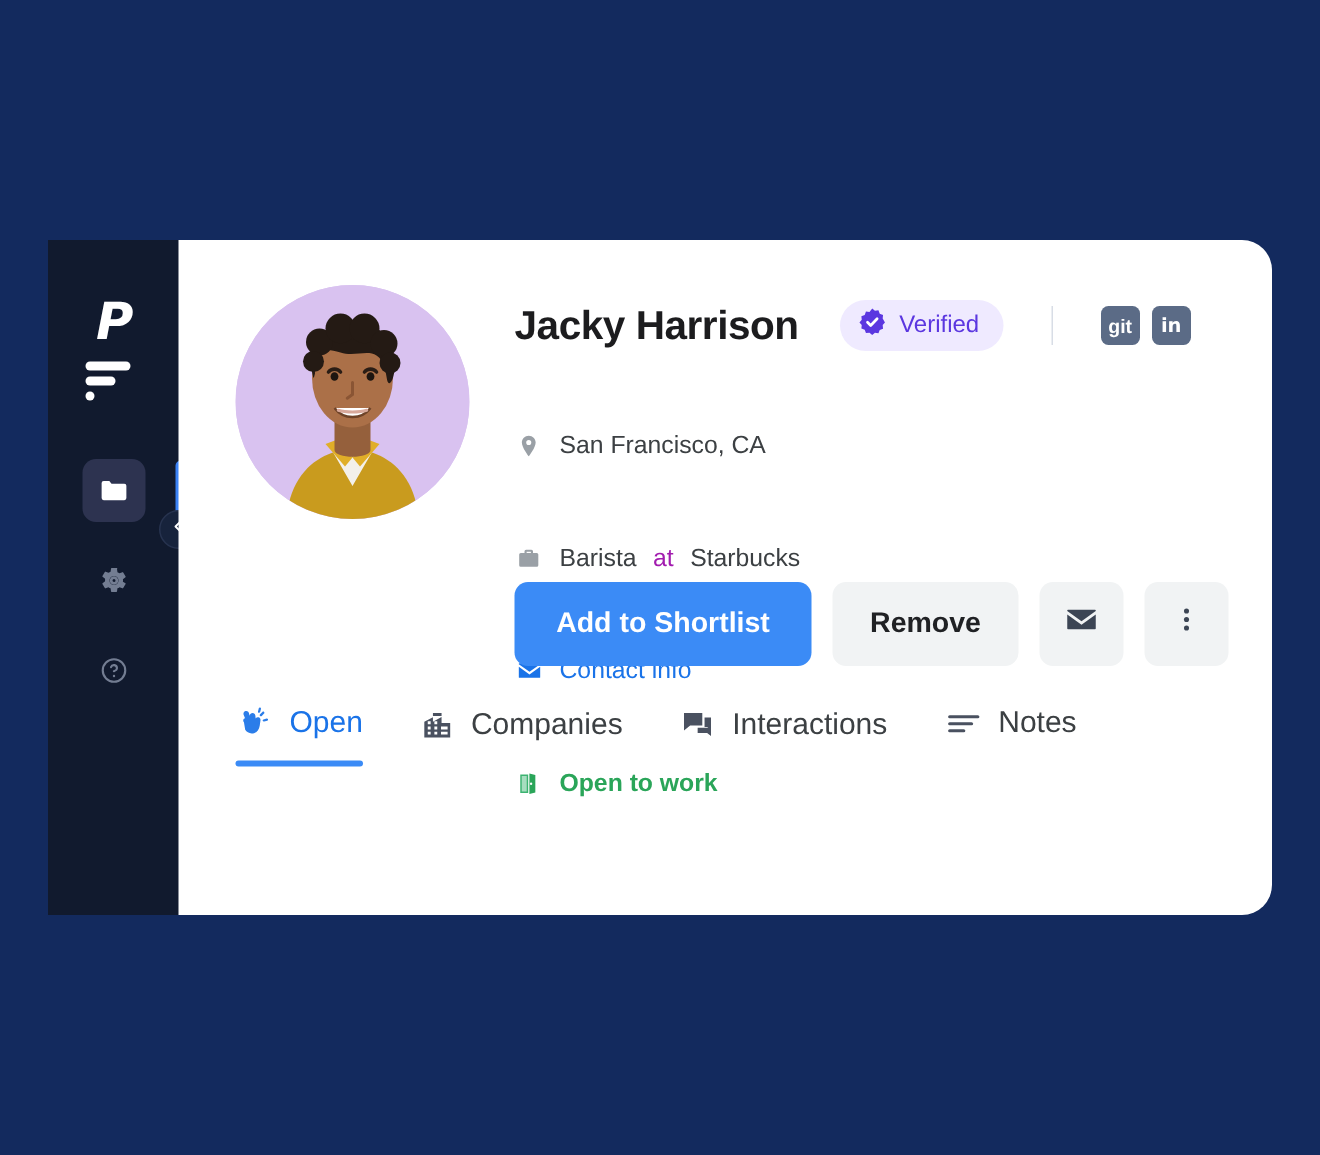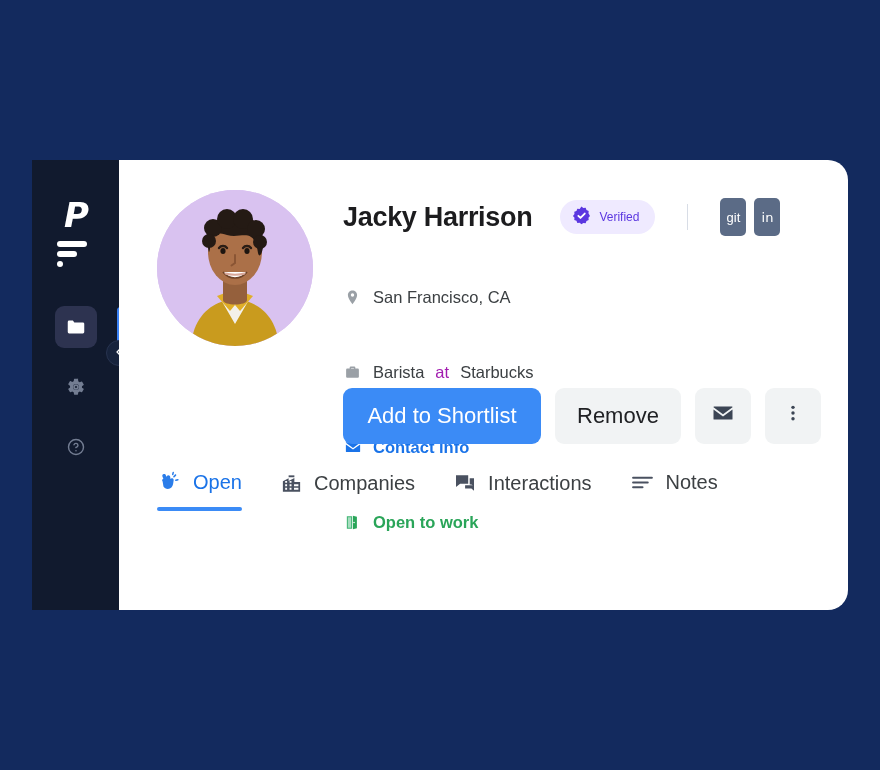--- a/index.html
+++ b/index.html
@@ -131,74 +131,75 @@
   .verified-pill {
     display: flex;
     align-items: center;
     gap: 8px;
     background: #efeaff;
     border-radius: 18px;
     padding: 7px 16px 7px 12px;
     height: 34px;
   }
   .verified-pill .vlabel {
-    font-size: 12px;
+    font-size: 16px;
     color: #5b37e0;
     font-weight: 400;
     white-space: nowrap;
   }
   .divider-v {
     width: 1px; height: 26px;
     background: #d8dde6;
     margin: 0 4px;
   }
   .social-row { display: flex; gap: 8px; align-items: center; }
   .social-chip {
-    width: 26px; height: 38px;
+    width: 26px; height: 26px;
     border-radius: 5px;
     background: #5b6b86;
     color: #ffffff;
     font-size: 13px;
-    font-weight: 400;
+    font-weight: 700;
     display: flex; align-items: center; justify-content: center;
     line-height: 1;
   }
   .social-chip.in { font-family: "DejaVu Sans", sans-serif; }
 
   .meta-list { margin-top: 10px; }
   .meta-row {
     display: flex;
     align-items: center;
     gap: 11px;
     height: 32px;
     font-size: 16.5px;
     color: #3c4043;
     margin-top: 43px;
   }
   .meta-row .mi { width: 19px; display:flex; align-items:center; justify-content:center; }
   .meta-row .muted { color: #a21caf; }
-  .meta-row.link { color: #1a73e8; font-weight: 700; }
+  .meta-row.link { color: #1a73e8; font-weight: 400; }
   .meta-row.open { color: #2aa559; font-weight: 700; }
 
   .actions {
     position: absolute;
     left: 224px; top: 228px;
     display: flex;
     align-items: center;
     gap: 14px;
   }
   .btn {
     height: 56px;
     border-radius: 9px;
     border: none;
     font-family: "Liberation Sans", sans-serif;
-    font-size: 22px;
+    font-size: 19px;
     display: flex; align-items: center; justify-content: center;
     padding: 0 22px;
     cursor: pointer;
+    font-weight: bold;
   }
   .btn-primary { background: #3b8bf6; color: #ffffff; min-width: 198px; }
   .btn-secondary { background: #f1f3f4; color: #202124; min-width: 124px; }
   .btn-icon { background: #f1f3f4; width: 56px; padding: 0; }
 
   .tabs {
     position: absolute;
     left: 38px; top: 310px;
     display: flex;
     align-items: flex-end;

